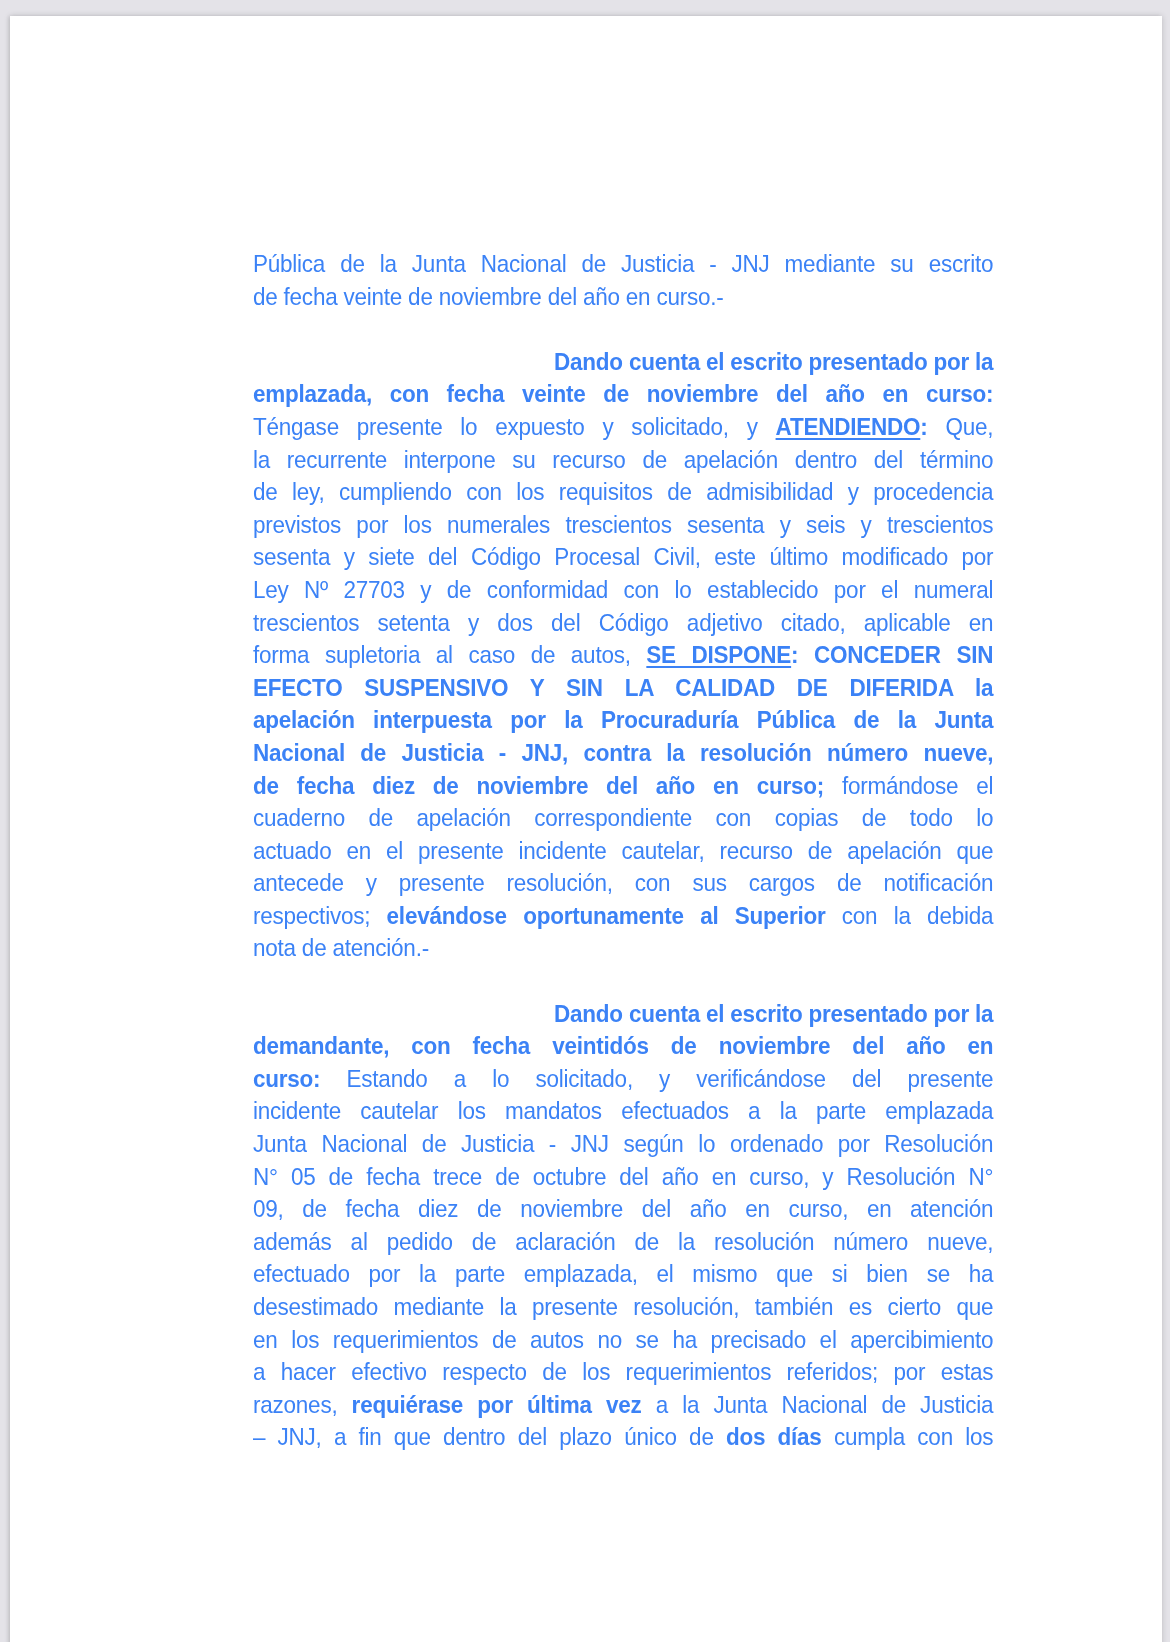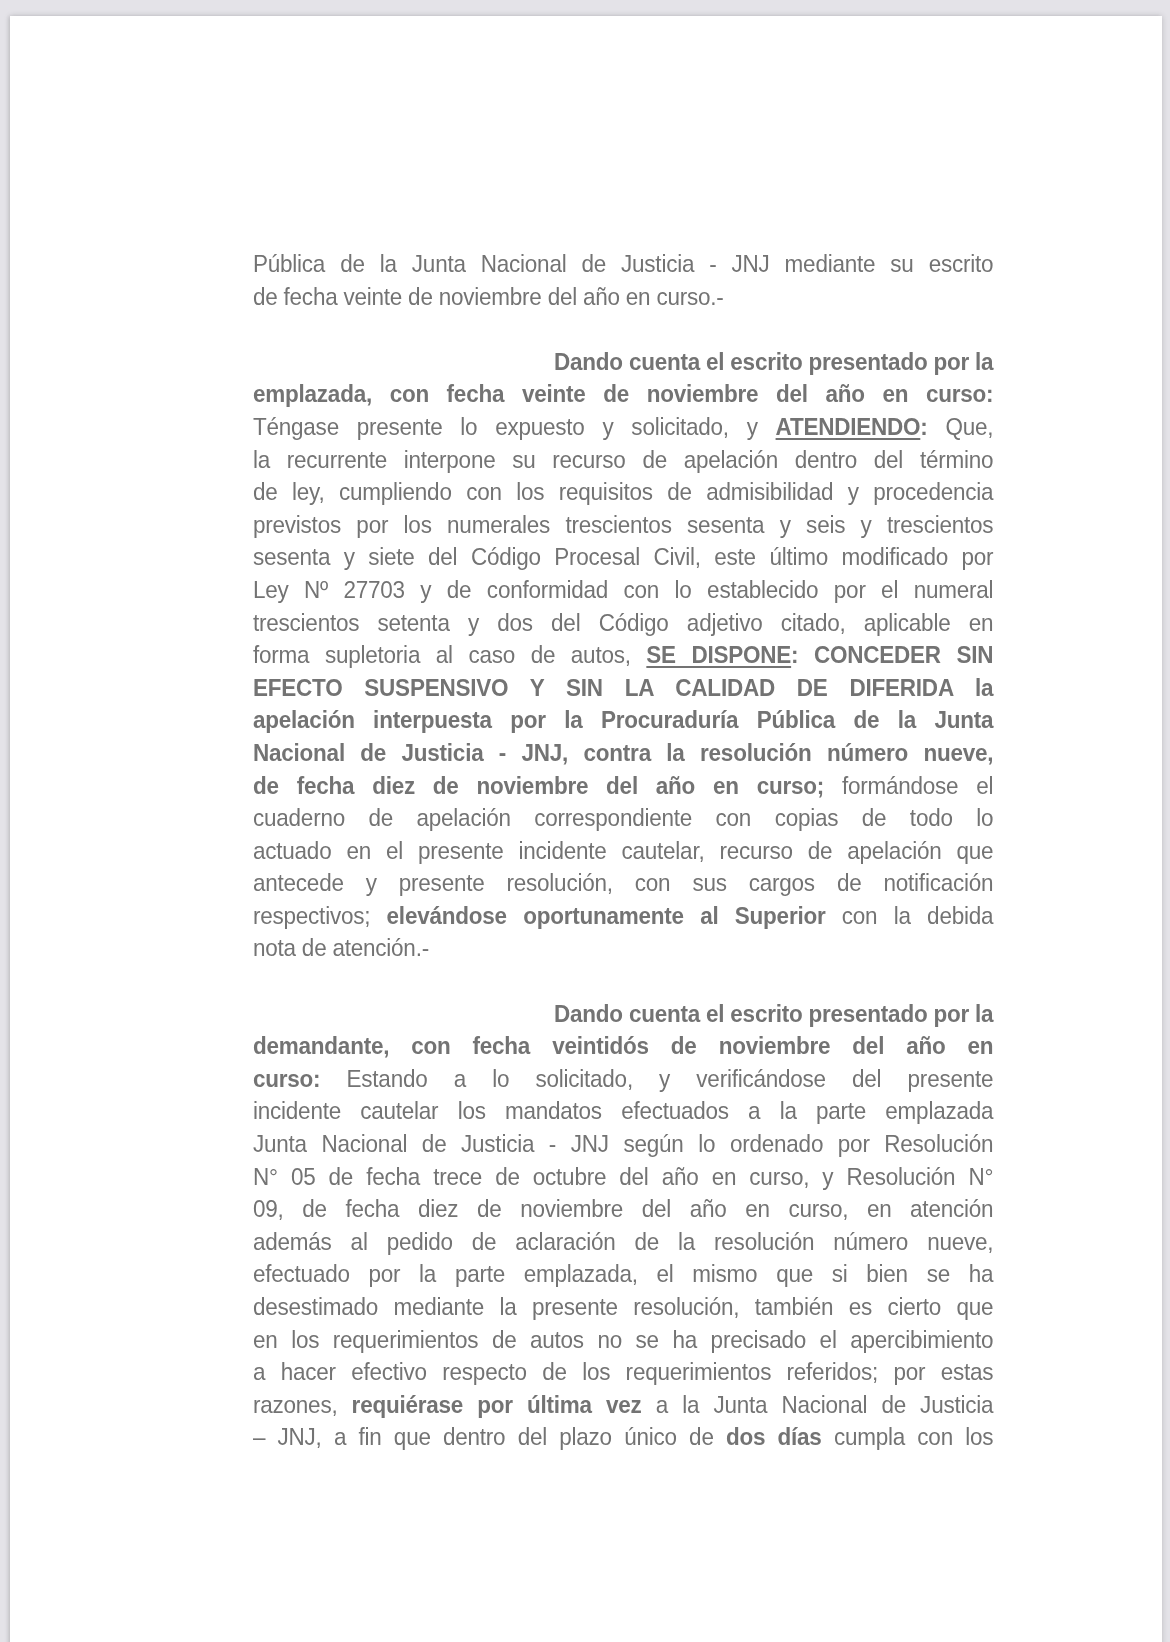--- a/index.html
+++ b/index.html
@@ -11,21 +11,21 @@
   }
   .page {
     position: absolute; left: 10px; top: 16px;
     width: 1152px; height: 1640px;
     background: #ffffff;
     box-shadow: 0 0 6px rgba(0,0,0,0.18), -2px 0 3px rgba(0,0,0,0.06);
   }
   .text-col {
     position: absolute; left: 243px; top: 232px;
     width: 741px;
-    color: #737373;
+    color: #3b82f6;
     font-size: 24.2px;
     letter-spacing: -0.25px;
   }
   .line {
     height: 32.6px; line-height: 32.6px;
     white-space: nowrap;
     text-align: justify;
     text-align-last: justify;
     transform: scaleX(0.93);
     transform-origin: left center;

